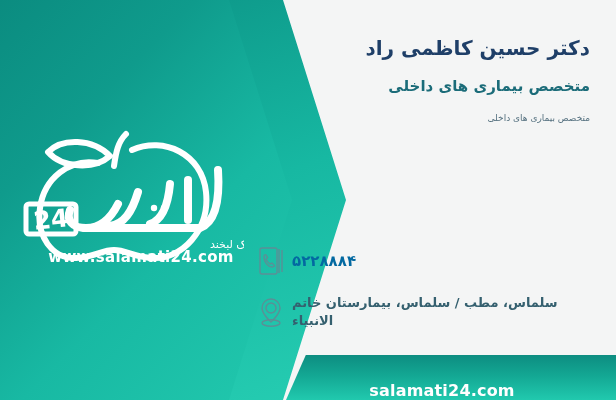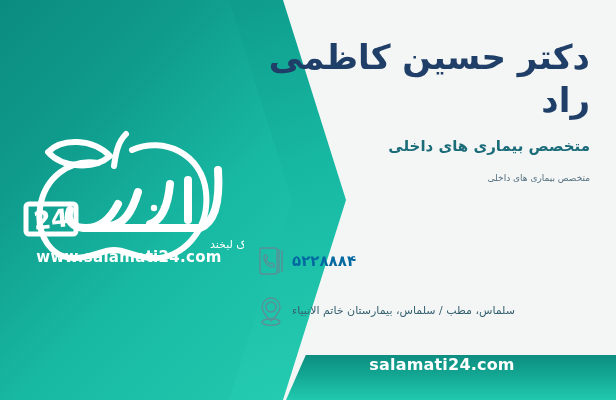--- a/index.html
+++ b/index.html
@@ -46,21 +46,21 @@
     filter: blur(2px);
   }
 
   .bottom-bar {
     position: absolute;
     left: 286px; bottom: 0;
     width: 330px; height: 45px;
     background: linear-gradient(180deg, #0d8d81 0%, #13a793 45%, #21c9ae 100%);
     clip-path: polygon(6% 0, 100% 0, 100% 100%, 0 100%);
     display: flex;
-    align-items: flex-start;
+    align-items: flex-end;
     justify-content: center;
   }
   .bottom-bar-text {
     color: #ffffff;
     font-size: 16px;
     font-weight: bold;
     letter-spacing: .2px;
     direction: ltr;
     padding-right: 18px;
   }
@@ -69,42 +69,42 @@
   .logo-wrap {
     position: absolute;
     left: 14px;
     top: 108px;
     width: 230px;
     height: 165px;
   }
   .logo-svg { width: 230px; height: 165px; display: block; }
   .logo-url {
     position: absolute;
-    left: 0; top: 140px;
+    left: 12px; top: 140px;
     width: 230px;
     text-align: center;
     color: #ffffff;
     font-size: 15px;
     font-weight: bold;
     direction: ltr;
     letter-spacing: .3px;
   }
 
   
   .content {
     position: absolute;
     right: 26px;
     top: 36px;
     width: 330px;
     text-align: right;
     direction: rtl;
   }
   .doctor-name {
     color: #1f3f68;
-    font-size: 34px;
+    font-size: 20px;
     font-weight: bold;
     line-height: 1.25;
     margin: 0 0 16px 0;
   }
   .specialty-main {
     color: #1b6c79;
     font-size: 15px;
     font-weight: bold;
     margin: 0 0 16px 0;
     line-height: 1.3;
@@ -147,23 +147,24 @@
     color: #2d5a6b;
     padding-left: 4px;
   }
   .phone-text {
     font-size: 15px;
     font-weight: bold;
     color: #0369a1;
     letter-spacing: 1px;
   }
   .address-text {
-    font-size: 11px;
+    font-size: 13px;
     color: #35606f;
     line-height: 1.4;
+    font-weight: bold;
   }
 </style>
 </head>
 <body>
 
 <div id="card">
 
   <div class="bg-layer">
     <div class="panel-shadow"></div>
     <div class="panel-main"></div>

